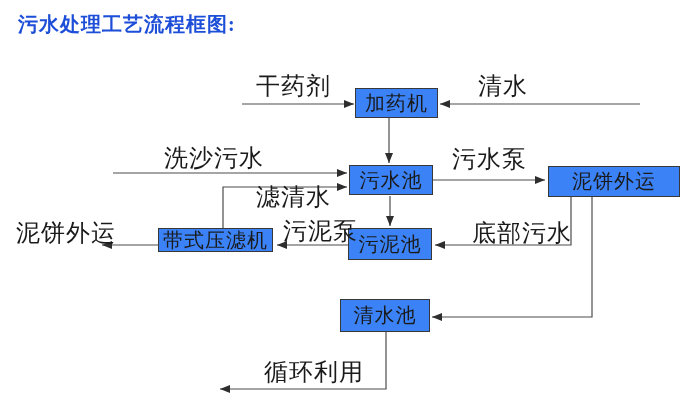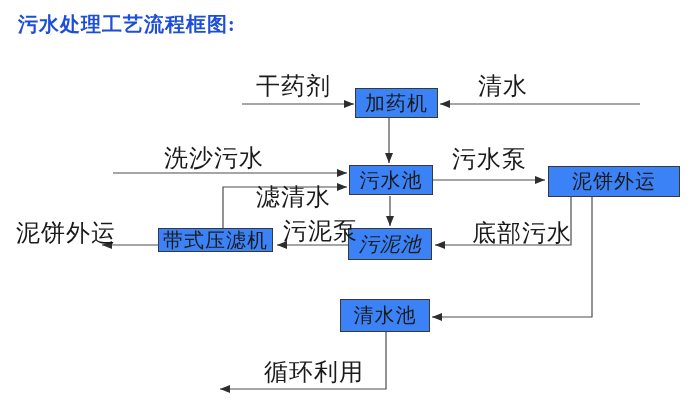--- a/index.html
+++ b/index.html
@@ -35,21 +35,21 @@
     display: flex;
     align-items: center;
     justify-content: center;
     font-size: 20px;
     letter-spacing: 1px;
     white-space: nowrap;
   }
   .node-dosing        { left: 355px; top: 88px;  width: 83px;  height: 30px; }
   .node-sewage-pool   { left: 349px; top: 165px; width: 84px;  height: 30px; }
   .node-tower         { left: 548px; top: 166px; width: 132px; height: 31px; }
-  .node-sludge-pool   { left: 348px; top: 228px; width: 84px;  height: 32px; font-style: italic; }
+  .node-sludge-pool   { left: 348px; top: 228px; width: 84px;  height: 32px; }
   .node-press         { left: 158px; top: 228px; width: 115px; height: 24px; }
   .node-clean-pool    { left: 340px; top: 299px; width: 90px;  height: 33px; }
   .elabel {
     position: absolute;
     font-size: 24px;
     letter-spacing: 1px;
     line-height: 21px;
     white-space: nowrap;
   }
   .lbl-dry-chemical   { left: 256px; top: 76px;  }

